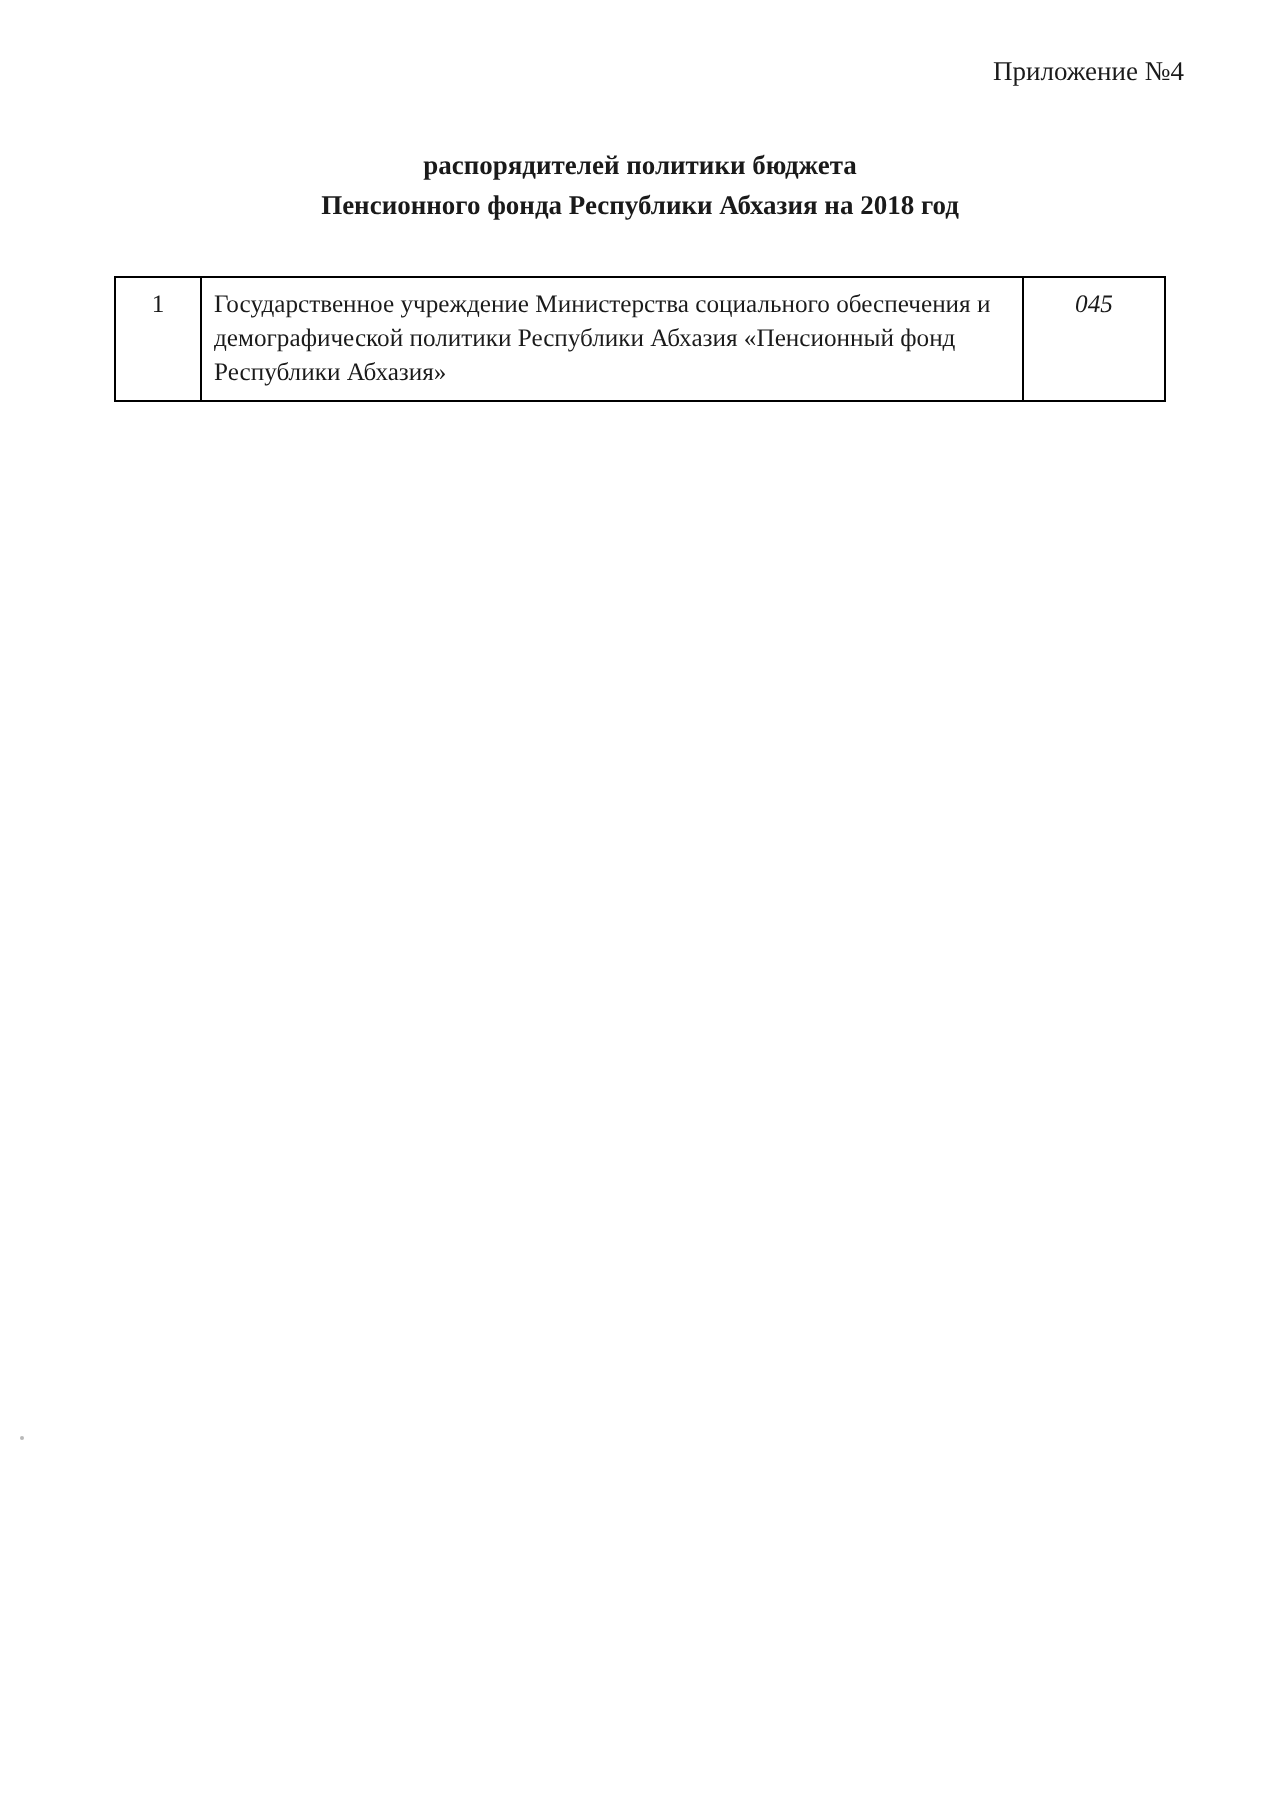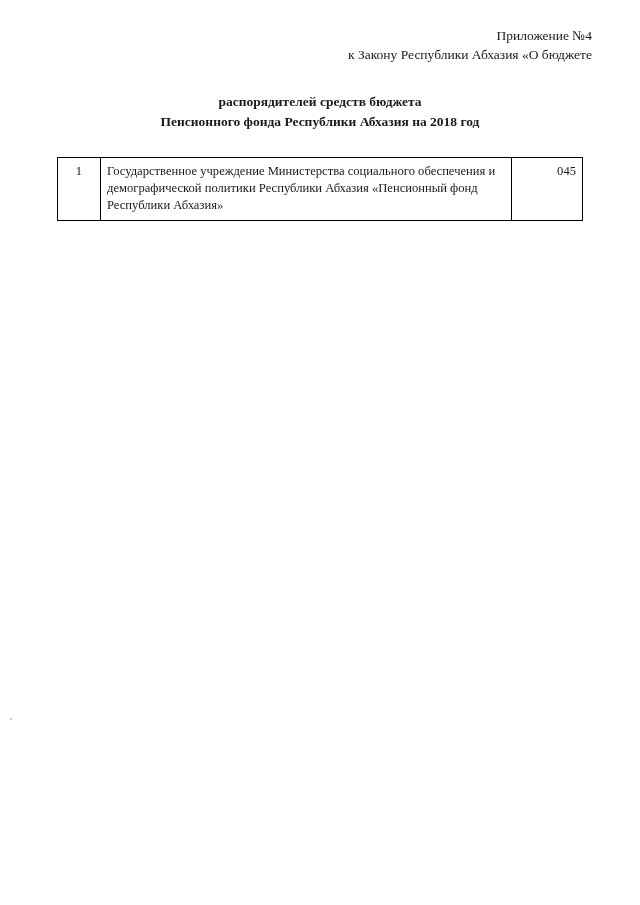--- a/index.html
+++ b/index.html
@@ -68,45 +68,45 @@
     text-align: center;
     vertical-align: middle;
   }
   td.col-name {
     width: 398px;
     text-align: left;
     padding-left: 7px;
   }
   td.col-code {
     width: 58px;
-    text-align: right;
+    text-align: center;
     vertical-align: middle;
+    font-style: italic;
   }
   .spot {
     position: absolute;
     left: 10px;
     top: 718px;
     width: 2px;
     height: 2px;
     background: #b9b9b9;
     border-radius: 50%;
   }
 </style>
 </head>
 <body>
 
 <div class="page">
 
   <div class="header-block">
     <span class="header-line">Приложение №4</span>
-    <span class="header-line">к Закону Республики Абхазия «О бюджете</span>
   </div>
 
   <div class="title-block">
-    <span class="title-sub">распорядителей средств бюджета</span>
+    <span class="title-sub">распорядителей политики бюджета</span>
     <span class="title-sub">Пенсионного фонда Республики Абхазия на 2018 год</span>
   </div>
 
   <div class="table-wrap">
     <table class="registry">
       <tbody>
         <tr>
           <td class="col-num">1</td>
           <td class="col-name">Государственное учреждение Министерства социального обеспечения и демографической политики Республики Абхазия «Пенсионный фонд Республики Абхазия»</td>
           <td class="col-code">045</td>

